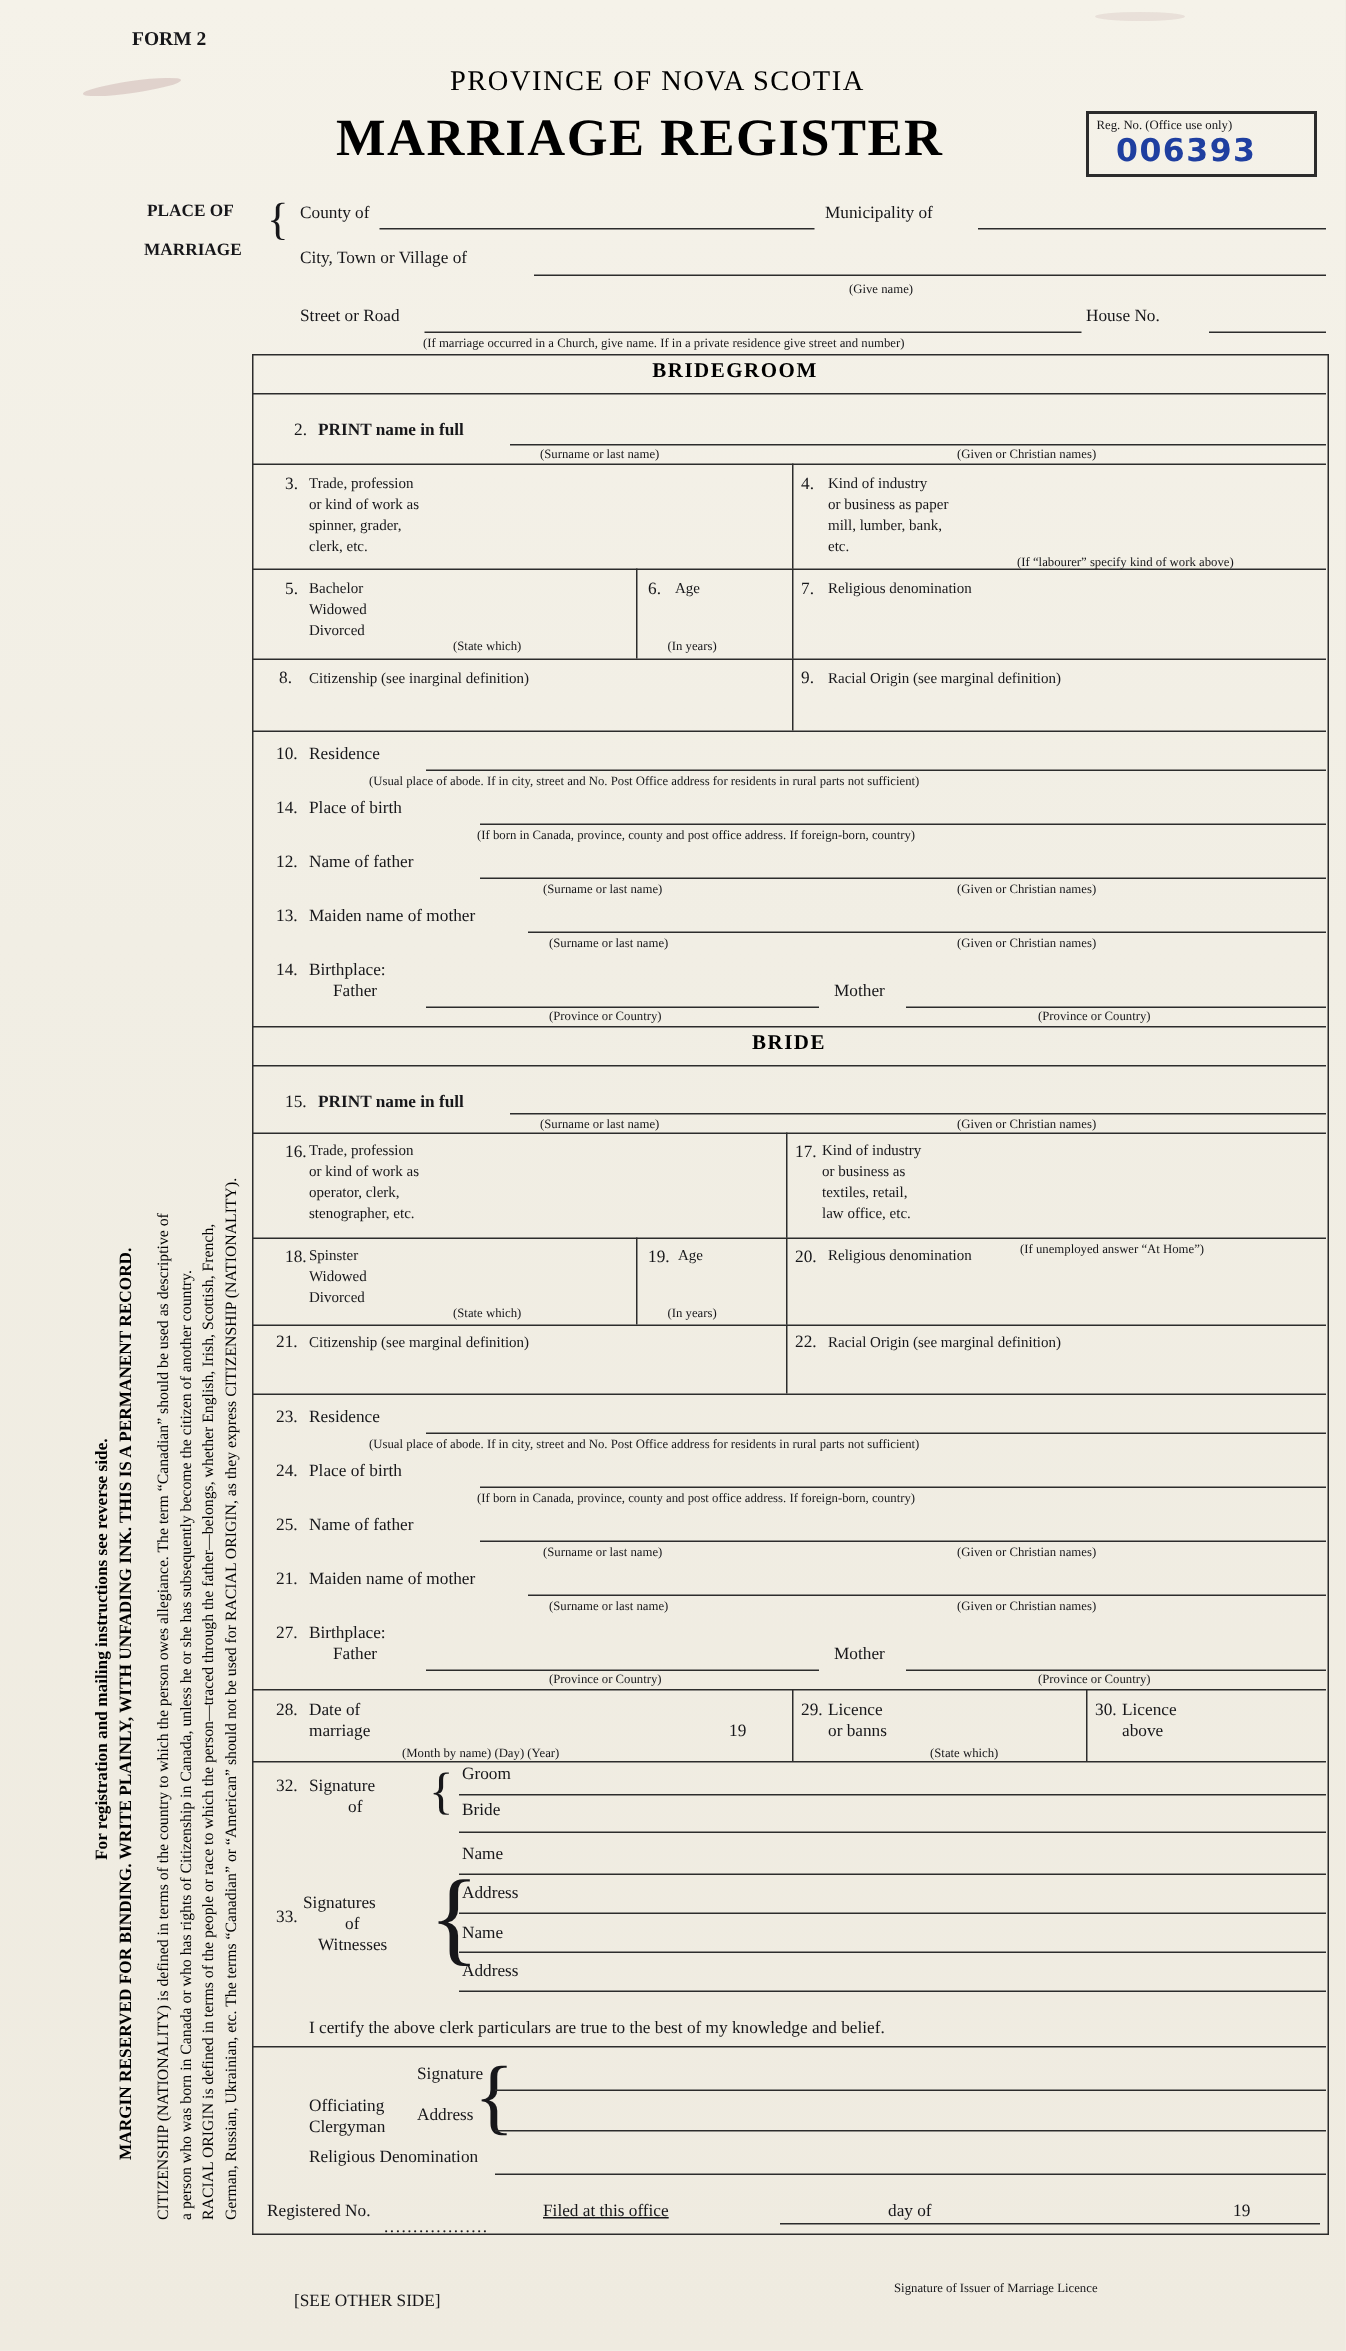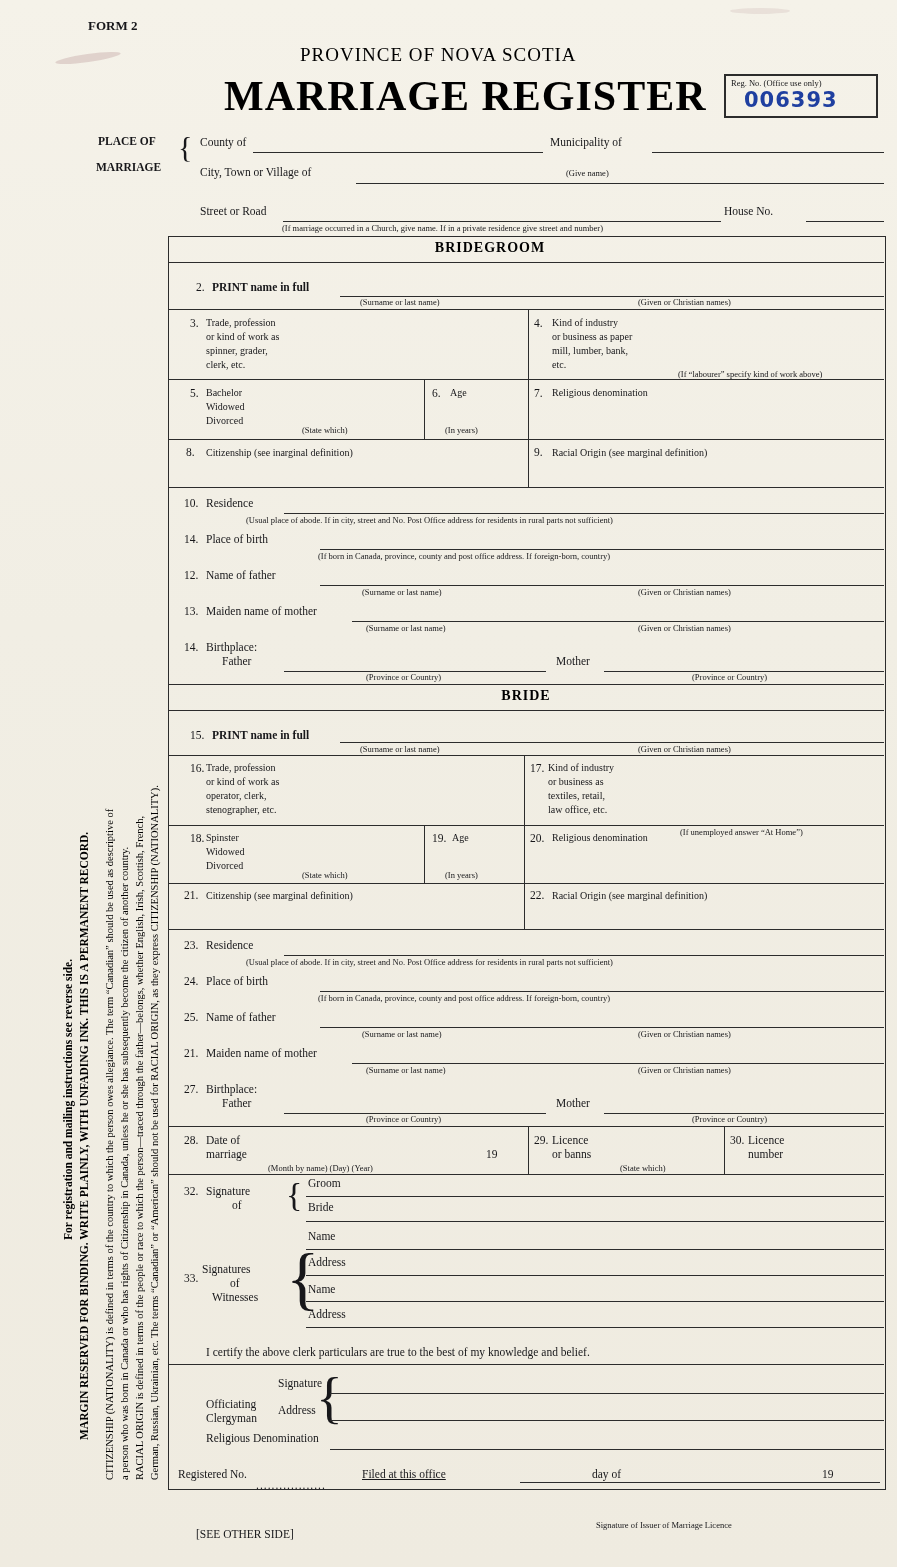--- a/index.html
+++ b/index.html
@@ -16,21 +16,21 @@
   .hand{font-family:"DejaVu Serif", serif;color:#2b3c8e;font-style:italic;font-size:21px;white-space:nowrap;}
   .hand.sm2{font-size:17px;}
   .hand.xs{font-size:15px;}
   .line{position:absolute;border-bottom:1px solid #2c2c2c;}
   .vline{position:absolute;border-left:1px solid #2c2c2c;}
   .box{position:absolute;border:1px solid #2c2c2c;}
   .rot{position:absolute;transform-origin:0 0;transform:rotate(-90deg);white-space:nowrap;}
   .sect{position:absolute;text-align:center;font-weight:bold;font-size:14px;letter-spacing:1px;}
   .regno{position:absolute;border:2px solid #2c2c2c;}
   .regnum{position:absolute;font-family:"DejaVu Sans", sans-serif;font-weight:bold;font-size:21px;color:#1f3fa0;letter-spacing:1px;}
-  .title-main{position:absolute;font-family:"Liberation Serif",serif;font-weight:bold;font-size:42px;letter-spacing:1px;}
+  .title-main{position:absolute;font-family:"Liberation Serif",serif;font-weight:bold;font-size:35px;letter-spacing:1px;}
   .title-sub{position:absolute;font-family:"Liberation Serif",serif;font-size:19px;letter-spacing:1px;}
   .smudge{position:absolute;background:#b99;opacity:.35;border-radius:50%;}
 </style>
 </head>
 <body>
 
 <div id="page">
   <div class="paper"></div>
 
   <div class="smudge" style="left:55px;top:54px;width:66px;height:8px;transform:rotate(-8deg);"></div>
@@ -51,21 +51,21 @@
   <div class="t md" style="left:200px;top:136px;">County of</div>
   <div class="hand" style="left:300px;top:120px;">Colchester</div>
   <div class="line" style="left:253px;top:152px;width:290px;"></div>
   <div class="t md" style="left:550px;top:136px;">Municipality of</div>
   <div class="hand" style="left:700px;top:118px;">Truro</div>
   <div class="line" style="left:652px;top:152px;width:232px;"></div>
 
   <div class="t md" style="left:200px;top:166px;">City, Town or Village of</div>
   <div class="hand" style="left:406px;top:152px;">Truro.</div>
   <div class="line" style="left:356px;top:183px;width:528px;"></div>
-  <div class="t tiny" style="left:566px;top:168px;">(Give name)</div>
+  <div class="t tiny" style="left:566px;top:187px;">(Give name)</div>
 
   <div class="t md" style="left:200px;top:205px;">Street or Road</div>
   <div class="hand" style="left:332px;top:190px;">Queen</div>
   <div class="line" style="left:283px;top:221px;width:438px;"></div>
   <div class="t md" style="left:724px;top:205px;">House No.</div>
   <div class="hand" style="left:818px;top:188px;">147</div>
   <div class="line" style="left:806px;top:221px;width:78px;"></div>
   <div class="t tiny" style="left:282px;top:223px;">(If marriage occurred in a Church, give name.   If in a private residence give street and number)</div>
 
   <div class="box" style="left:168px;top:236px;width:716px;height:1252px;"></div>
@@ -266,21 +266,21 @@
   <div class="t tiny" style="left:268px;top:1163px;">(Month by name)            (Day)                (Year)</div>
   <div class="vline" style="left:528px;top:1126px;height:48px;"></div>
   <div class="t md" style="left:534px;top:1134px;">29.</div>
   <div class="t md" style="left:552px;top:1134px;">Licence</div>
   <div class="t md" style="left:552px;top:1148px;">or banns</div>
   <div class="hand" style="left:614px;top:1130px;">Licence</div>
   <div class="t tiny" style="left:620px;top:1163px;">(State which)</div>
   <div class="vline" style="left:724px;top:1126px;height:48px;"></div>
   <div class="t md" style="left:730px;top:1134px;">30.</div>
   <div class="t md" style="left:748px;top:1134px;">Licence</div>
-  <div class="t md" style="left:748px;top:1148px;">number</div>
+  <div class="t md" style="left:748px;top:1148px;">above</div>
   <div class="hand" style="left:800px;top:1132px;">91268</div>
   <div class="line" style="left:168px;top:1174px;width:716px;"></div>
 
   <div class="t md" style="left:184px;top:1185px;">32.</div>
   <div class="t md" style="left:206px;top:1185px;">Signature</div>
   <div class="t md" style="left:232px;top:1199px;">of</div>
   <div class="t" style="left:286px;top:1178px;font-size:34px;line-height:34px;">{</div>
   <div class="t md" style="left:308px;top:1177px;">Groom</div>
   <div class="hand" style="left:364px;top:1162px;">Trevor Lewis</div>
   <div class="line" style="left:306px;top:1196px;width:578px;"></div>

